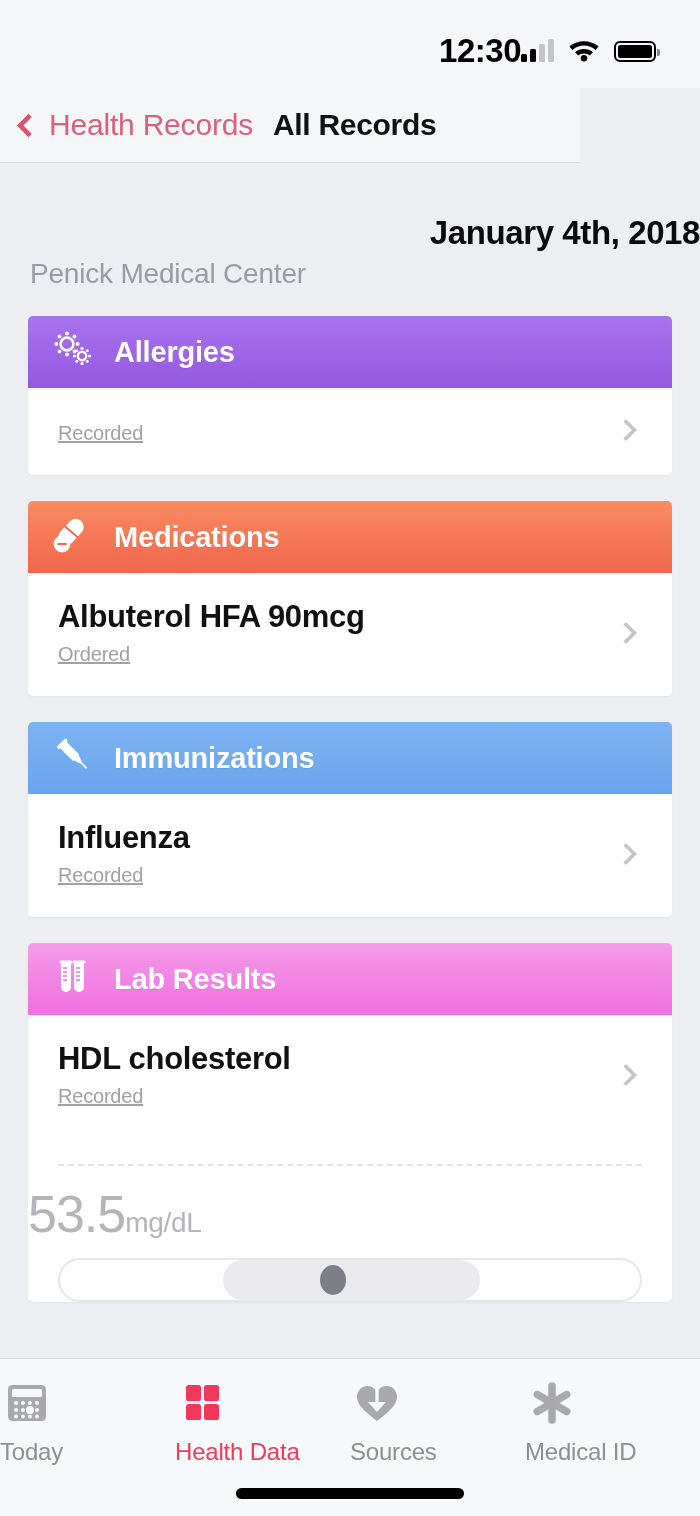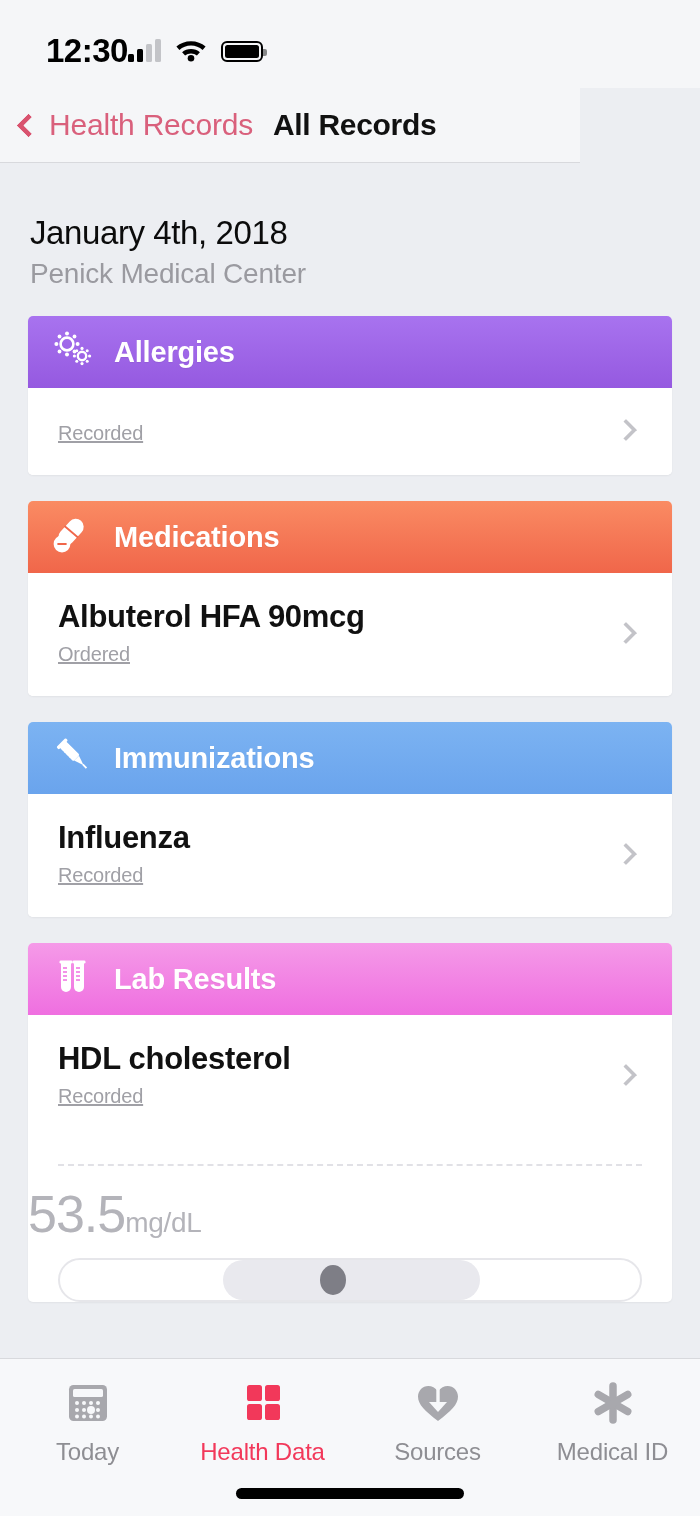--- a/index.html
+++ b/index.html
@@ -22,21 +22,21 @@
 
   
   .status-bar {
     position: absolute;
     top: 0; left: 0;
     width: 700px;
     height: 88px;
     background: #f5f6f8;
     display: flex;
     align-items: center;
-    justify-content: flex-start;
+    justify-content: flex-end;
     padding: 14px 44px 0 46px;
   }
   .status-time {
     font-size: 33px;
     font-weight: 700;
     color: #000;
     letter-spacing: -0.5px;
   }
   .status-right {
     display: flex;
@@ -135,23 +135,24 @@
     top: 164px; left: 0;
     width: 700px;
     height: 1194px;
     background: #eceef2;
     overflow: hidden;
   }
 
   .date-header { padding: 50px 0 0 30px; }
   .date-title {
     font-size: 33px;
-    font-weight: 400;
+    font-weight: 700;
     color: #0b0b0b;
     letter-spacing: -0.4px;
+    text-align: right;
   }
   .date-sub {
     font-size: 28px;
     color: #9a9aa0;
     margin-top: 6px;
     letter-spacing: -0.2px;
   }
 
   
   .card {
@@ -268,21 +269,20 @@
     height: 158px;
     background: #f7f8fa;
     border-top: 1px solid #d8d9dd;
     display: flex;
   }
   .tab {
     flex: 1;
     padding-top: 18px;
     display: flex;
     flex-direction: column;
-    align-items: center;
     gap: 9px;
     cursor: pointer;
   }
   .tab-icon {
     width: 54px;
     height: 52px;
     display: flex;
     align-items: center;
     justify-content: center;
   }

